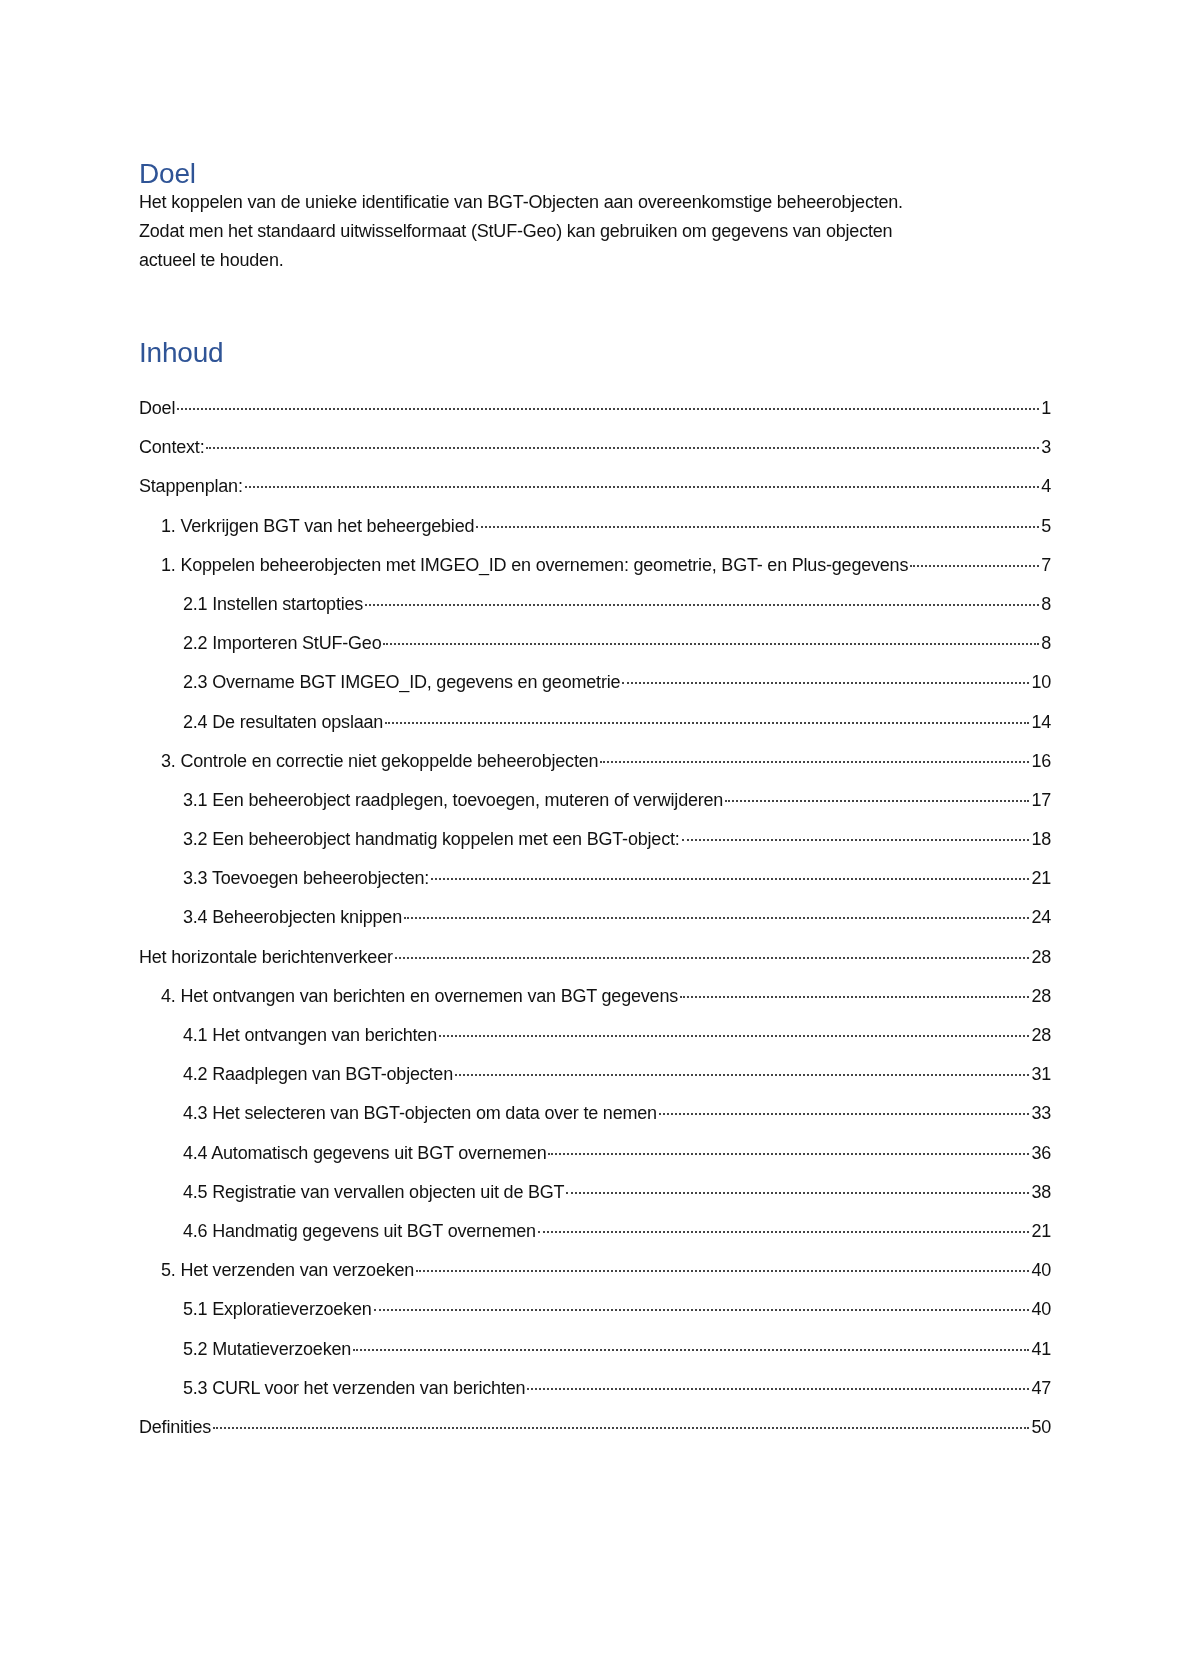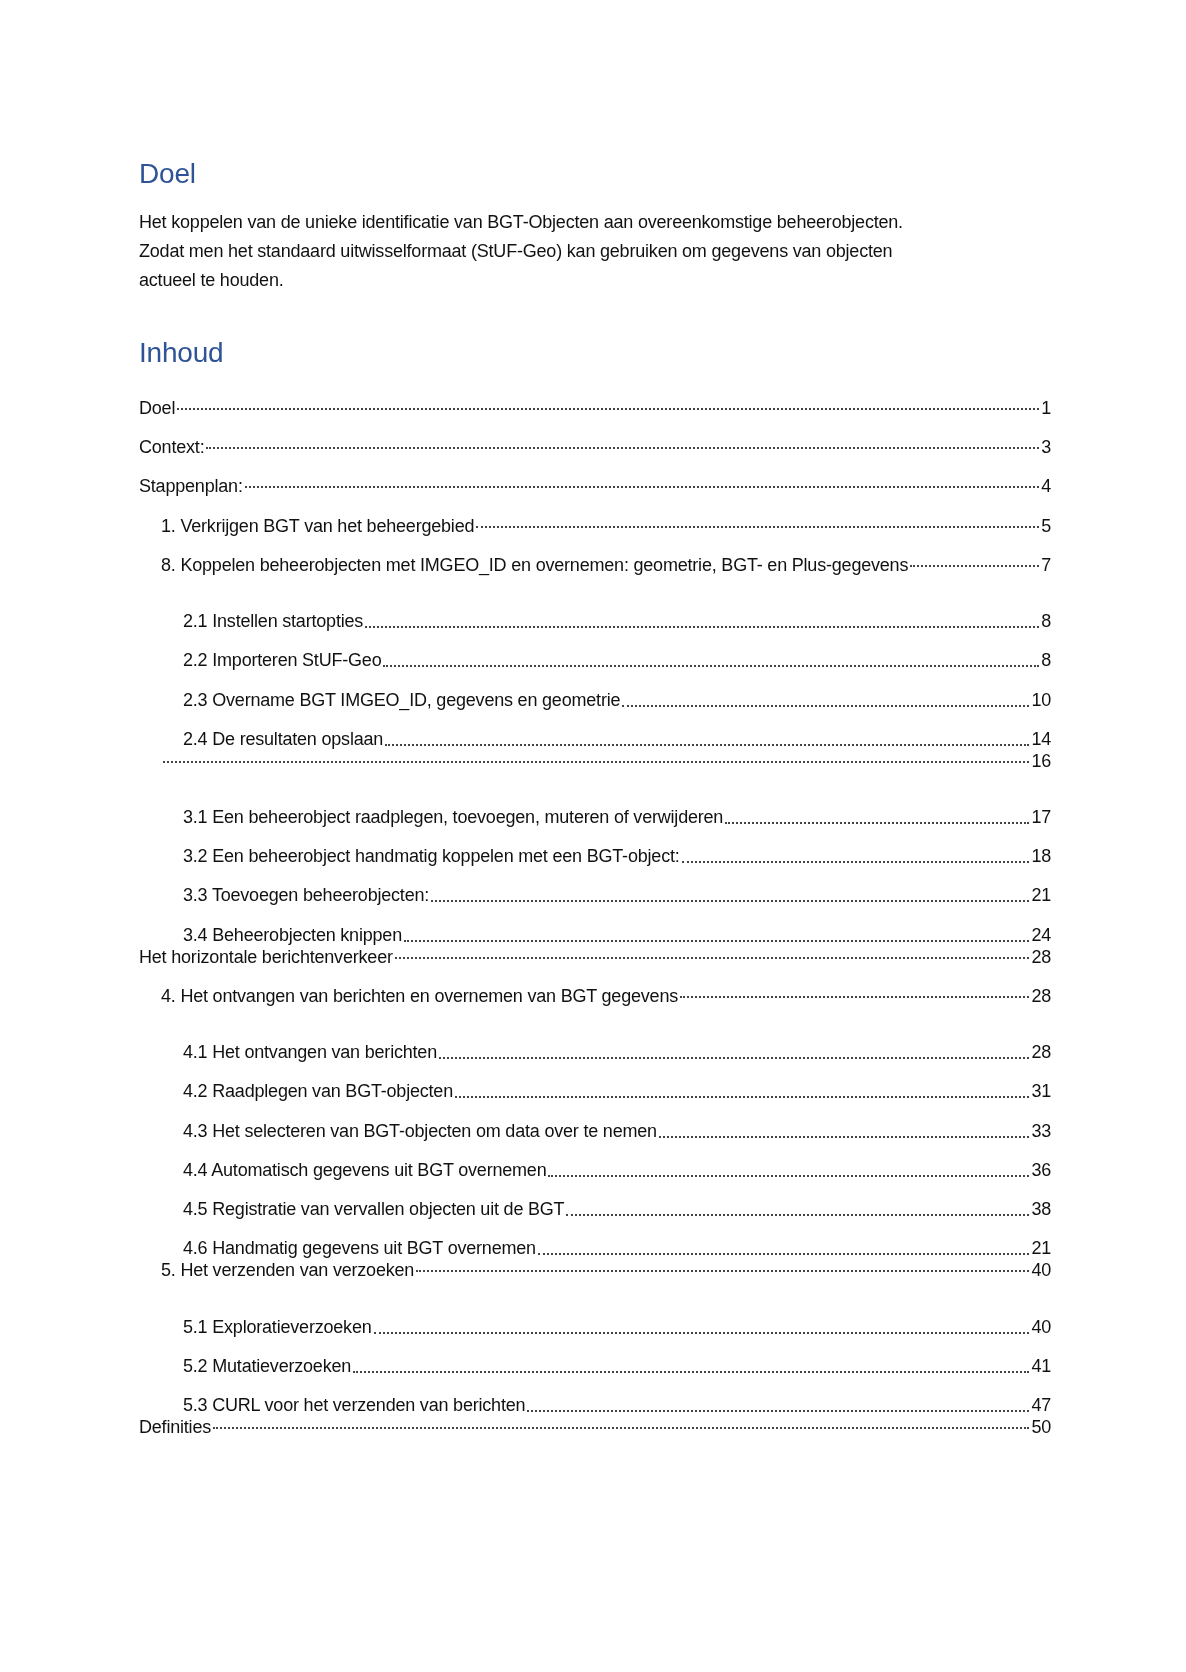--- a/index.html
+++ b/index.html
@@ -8,35 +8,35 @@
       font-family: "Liberation Sans", sans-serif; color: #111111;
     }
     .page { position: absolute; left: 0; top: 0; width: 1142px; height: 1672px; }
     .heading {
       position: absolute; left: 139px;
       font-family: "Liberation Sans", sans-serif;
       font-size: 28px; font-weight: normal; color: #2f5496; margin: 0;
       letter-spacing: -0.2px;
     }
     .intro {
-      position: absolute; left: 139px; top: 208px; width: 920px;
+      position: absolute; left: 139px; top: 188px; width: 920px;
       font-size: 18px; line-height: 29px; margin: 0; letter-spacing: -0.2px;
     }
     .toc {
       position: absolute; left: 139px; top: 397px; width: 912px;
       list-style: none; margin: 0; padding: 0;
     }
     .toc-row {
       display: flex; align-items: baseline; height: 39.2px;
       font-size: 18px; line-height: 22px; letter-spacing: -0.2px;
       white-space: nowrap;
     }
     .toc-row.l1 { padding-left: 0; }
     .toc-row.l2 { padding-left: 22px; }
-    .toc-row.l3 { padding-left: 44px; align-items: flex-end; }
+    .toc-row.l3 { padding-left: 44px; }
     .toc-title { flex: 0 0 auto; }
     .toc-leader {
       flex: 1 1 auto; overflow: hidden; margin: 0 2px;
       border-bottom: 2px dotted #444; height: 0; position: relative; top: -4px;
     }
     .toc-page { flex: 0 0 auto; text-align: right; }
   </style>
 </head>
 <body>
 
@@ -65,21 +65,21 @@
         <span class="toc-title">Stappenplan:</span>
         <span class="toc-leader"></span>
         <span class="toc-page">4</span>
       </li>
       <li class="toc-row l2">
         <span class="toc-title">1. Verkrijgen BGT van het beheergebied</span>
         <span class="toc-leader"></span>
         <span class="toc-page">5</span>
       </li>
       <li class="toc-row l2">
-        <span class="toc-title">8. Koppelen beheerobjecten met IMGEO_ID en overnemen: geometrie, BGT- en Plus-gegevens</span>
+        <span class="toc-title">1. Koppelen beheerobjecten met IMGEO_ID en overnemen: geometrie, BGT- en Plus-gegevens</span>
         <span class="toc-leader"></span>
         <span class="toc-page">7</span>
       </li>
       <li class="toc-row l3">
         <span class="toc-title">2.1 Instellen startopties</span>
         <span class="toc-leader"></span>
         <span class="toc-page">8</span>
       </li>
       <li class="toc-row l3">
         <span class="toc-title">2.2 Importeren StUF-Geo</span>
@@ -90,20 +90,21 @@
         <span class="toc-title">2.3 Overname BGT IMGEO_ID, gegevens en geometrie</span>
         <span class="toc-leader"></span>
         <span class="toc-page">10</span>
       </li>
       <li class="toc-row l3">
         <span class="toc-title">2.4 De resultaten opslaan</span>
         <span class="toc-leader"></span>
         <span class="toc-page">14</span>
       </li>
       <li class="toc-row l2">
+        <span class="toc-title">3. Controle en correctie niet gekoppelde beheerobjecten</span>
         <span class="toc-leader"></span>
         <span class="toc-page">16</span>
       </li>
       <li class="toc-row l3">
         <span class="toc-title">3.1 Een beheerobject raadplegen, toevoegen, muteren of verwijderen</span>
         <span class="toc-leader"></span>
         <span class="toc-page">17</span>
       </li>
       <li class="toc-row l3">
         <span class="toc-title">3.2 Een beheerobject handmatig koppelen met een BGT-object:</span>

